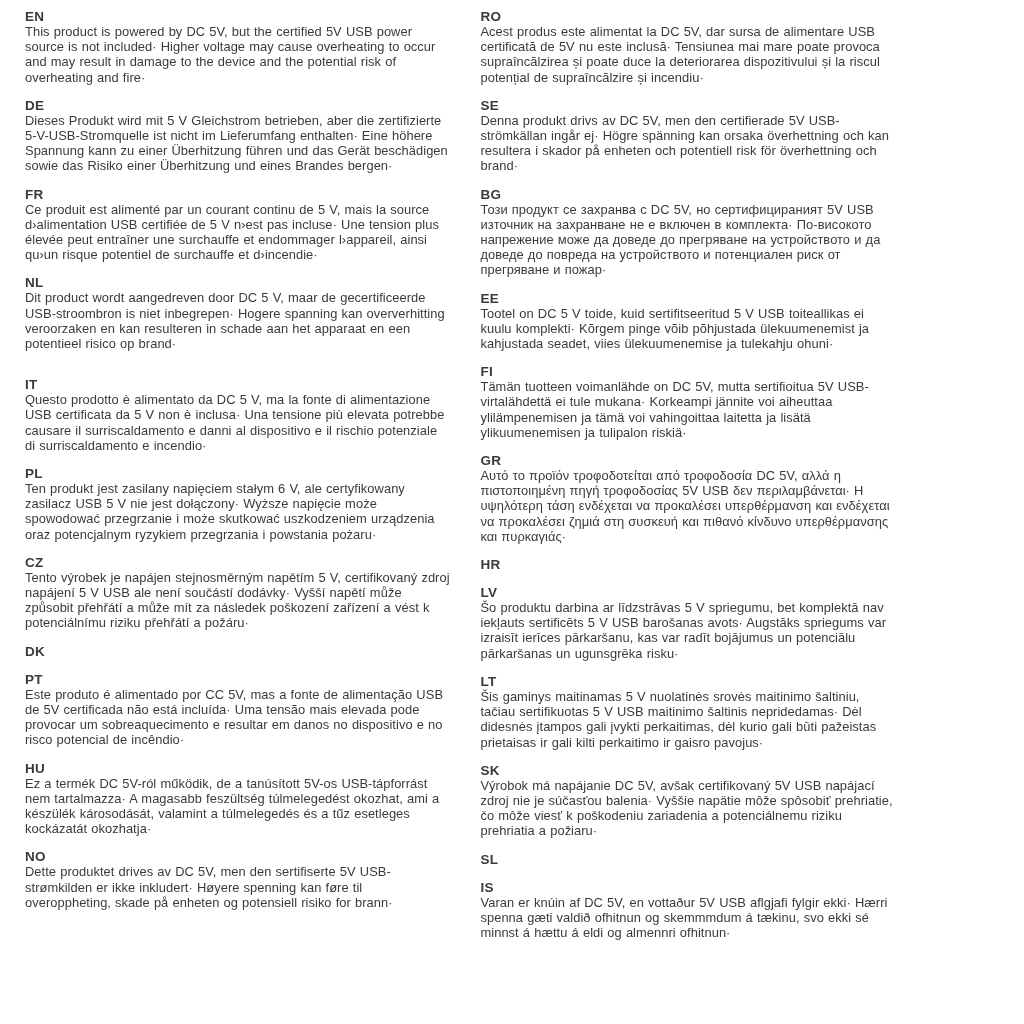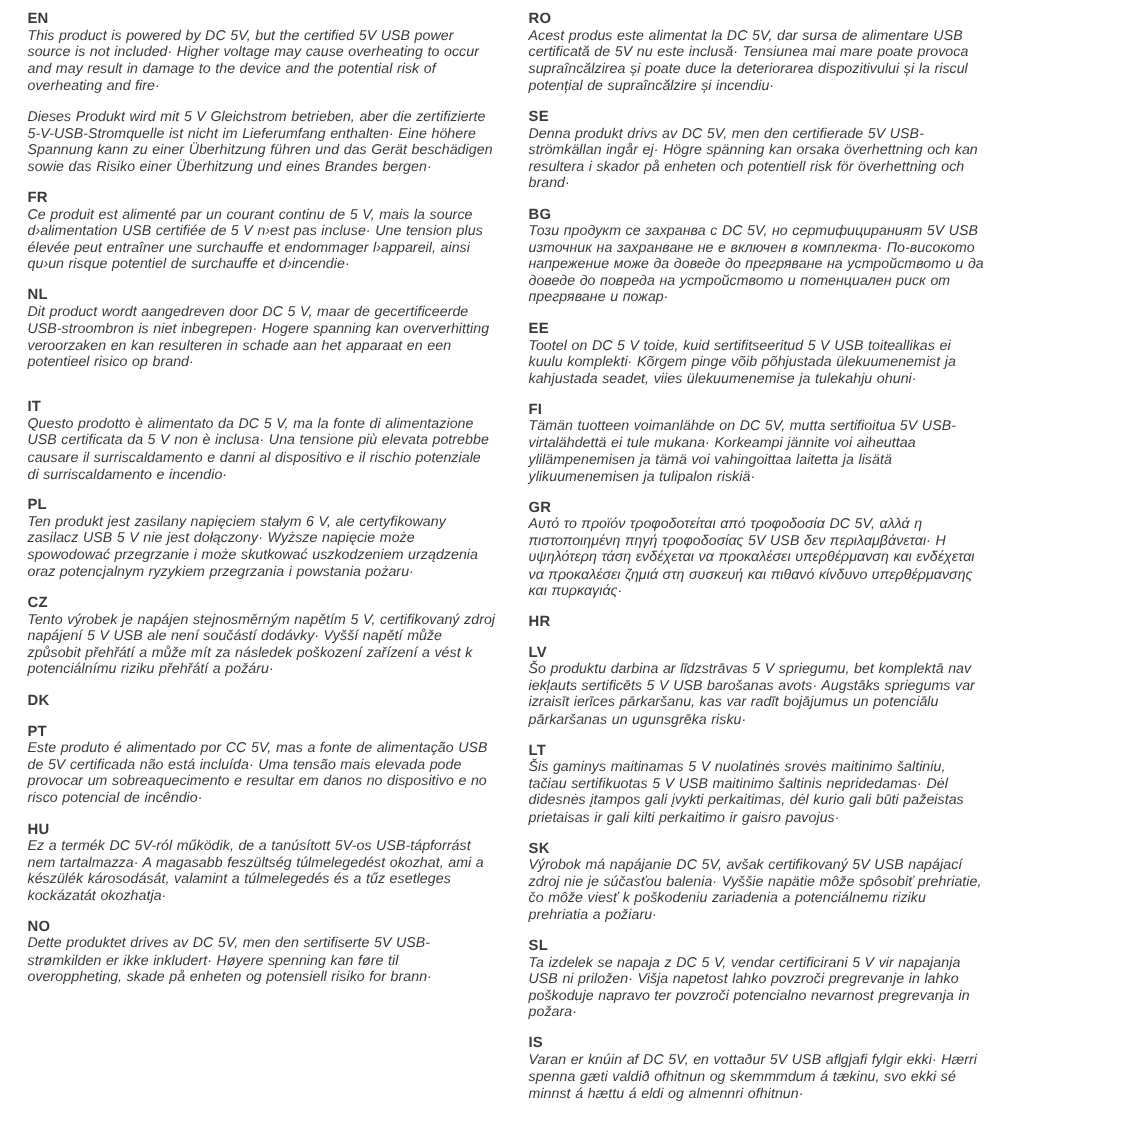--- a/index.html
+++ b/index.html
@@ -32,34 +32,34 @@
     font-weight: 700;
     line-height: 15px;
     letter-spacing: 0.2px;
   }
   .lang-text {
     margin: 0;
     font-size: 12.9px;
     line-height: 15.2px;
     letter-spacing: 0.05px;
     word-spacing: 0.5px;
-    font-style: italic;
   }
 </style>
 </head>
 <body>
 
 <div class="page">
 
   <div class="col col-left">
     <section class="lang-section">
       <div class="lang-code">EN</div>
       <p class="lang-text">This product is powered by DC 5V, but the certified 5V USB power source is not included· Higher voltage may cause overheating to occur and may result in damage to the device and the potential risk of overheating and fire·</p>
     </section>
     <section class="lang-section">
+      <div class="lang-code">DE</div>
       <p class="lang-text">Dieses Produkt wird mit 5 V Gleichstrom betrieben, aber die zertifizierte 5-V-USB-Stromquelle ist nicht im Lieferumfang enthalten· Eine höhere Spannung kann zu einer Überhitzung führen und das Gerät beschädigen sowie das Risiko einer Überhitzung und eines Brandes bergen·</p>
     </section>
     <section class="lang-section">
       <div class="lang-code">FR</div>
       <p class="lang-text">Ce produit est alimenté par un courant continu de 5 V, mais la source d›alimentation USB certifiée de 5 V n›est pas incluse· Une tension plus élevée peut entraîner une surchauffe et endommager l›appareil, ainsi qu›un risque potentiel de surchauffe et d›incendie·</p>
     </section>
     <section class="lang-section">
       <div class="lang-code">NL</div>
       <p class="lang-text">Dit product wordt aangedreven door DC 5 V, maar de gecertificeerde USB-stroombron is niet inbegrepen· Hogere spanning kan oververhitting veroorzaken en kan resulteren in schade aan het apparaat en een potentieel risico op brand·</p>
     </section>
@@ -129,21 +129,20 @@
     <section class="lang-section">
       <div class="lang-code">LT</div>
       <p class="lang-text">Šis gaminys maitinamas 5 V nuolatinės srovės maitinimo šaltiniu, tačiau sertifikuotas 5 V USB maitinimo šaltinis nepridedamas· Dėl didesnės įtampos gali įvykti perkaitimas, dėl kurio gali būti pažeistas prietaisas ir gali kilti perkaitimo ir gaisro pavojus·</p>
     </section>
     <section class="lang-section">
       <div class="lang-code">SK</div>
       <p class="lang-text">Výrobok má napájanie DC 5V, avšak certifikovaný 5V USB napájací zdroj nie je súčasťou balenia· Vyššie napätie môže spôsobiť prehriatie, čo môže viesť k poškodeniu zariadenia a potenciálnemu riziku prehriatia a požiaru·</p>
     </section>
     <section class="lang-section">
       <div class="lang-code">SL</div>
-      <p class="lang-text">Ta izdelek se napaja z DC 5 V, vendar certificirani 5 V vir napajanja USB ni priložen· Višja napetost lahko povzroči pregrevanje in lahko poškoduje napravo ter povzroči potencialno nevarnost pregrevanja in požara·</p>
     </section>
     <section class="lang-section">
       <div class="lang-code">IS</div>
       <p class="lang-text">Varan er knúin af DC 5V, en vottaður 5V USB aflgjafi fylgir ekki· Hærri spenna gæti valdið ofhitnun og skemmmdum á tækinu, svo ekki sé minnst á hættu á eldi og almennri ofhitnun·</p>
     </section>
   </div>
 
 </div>
 
 </body></html>

